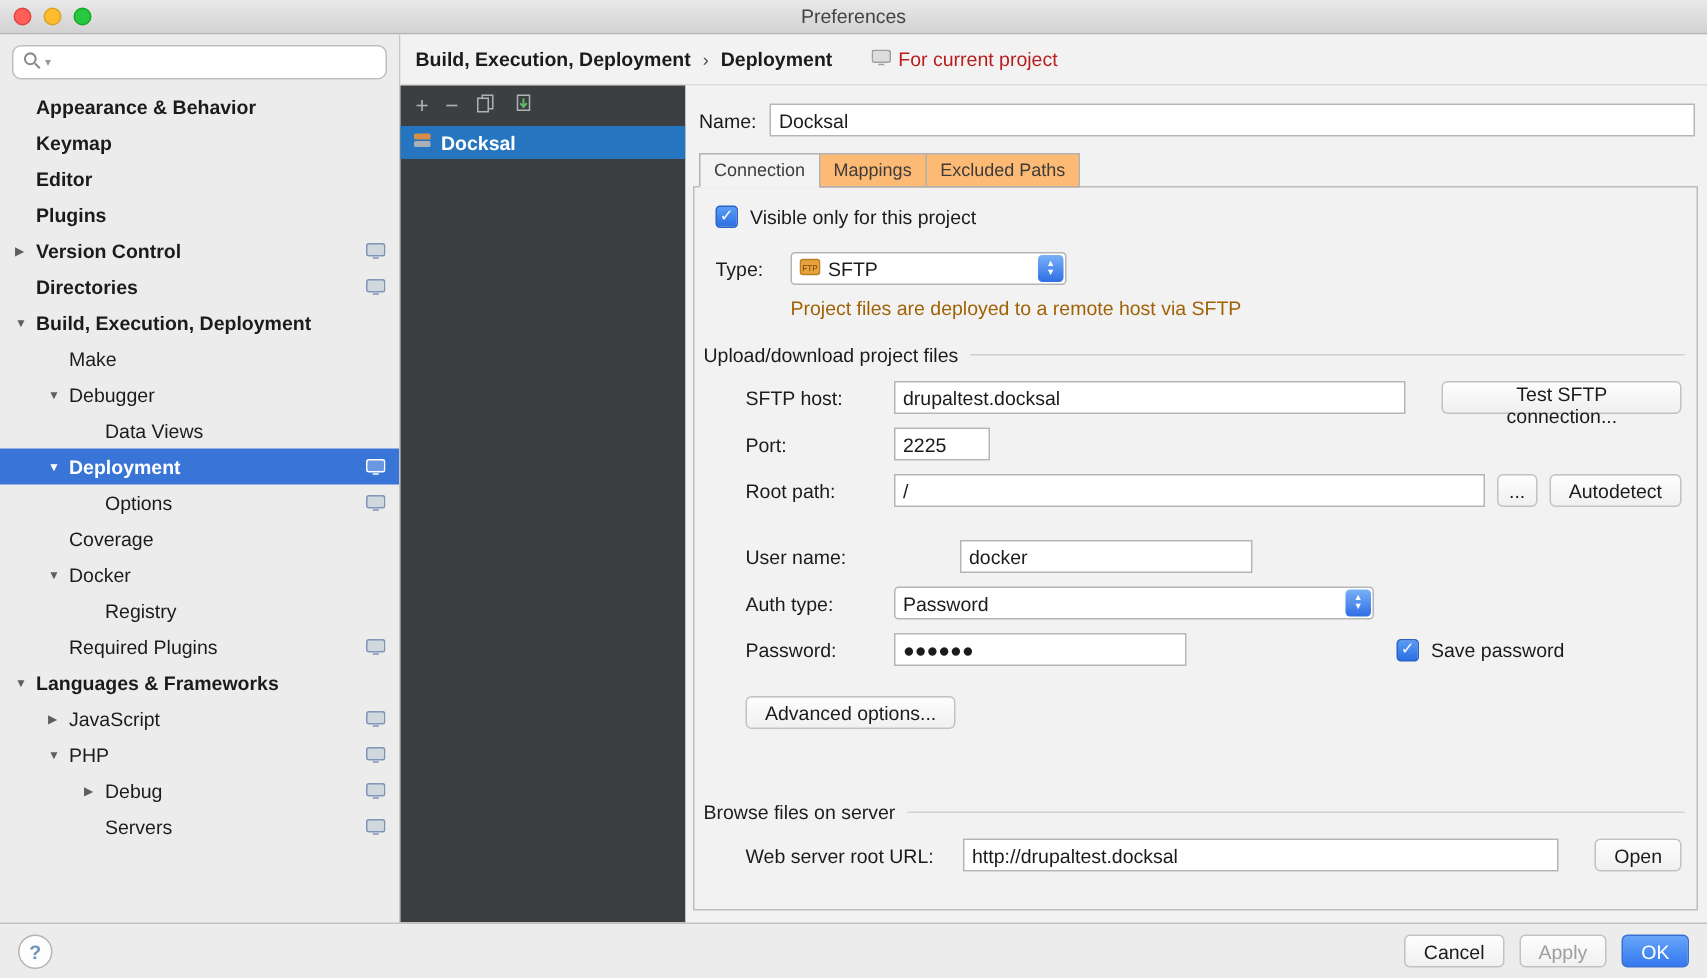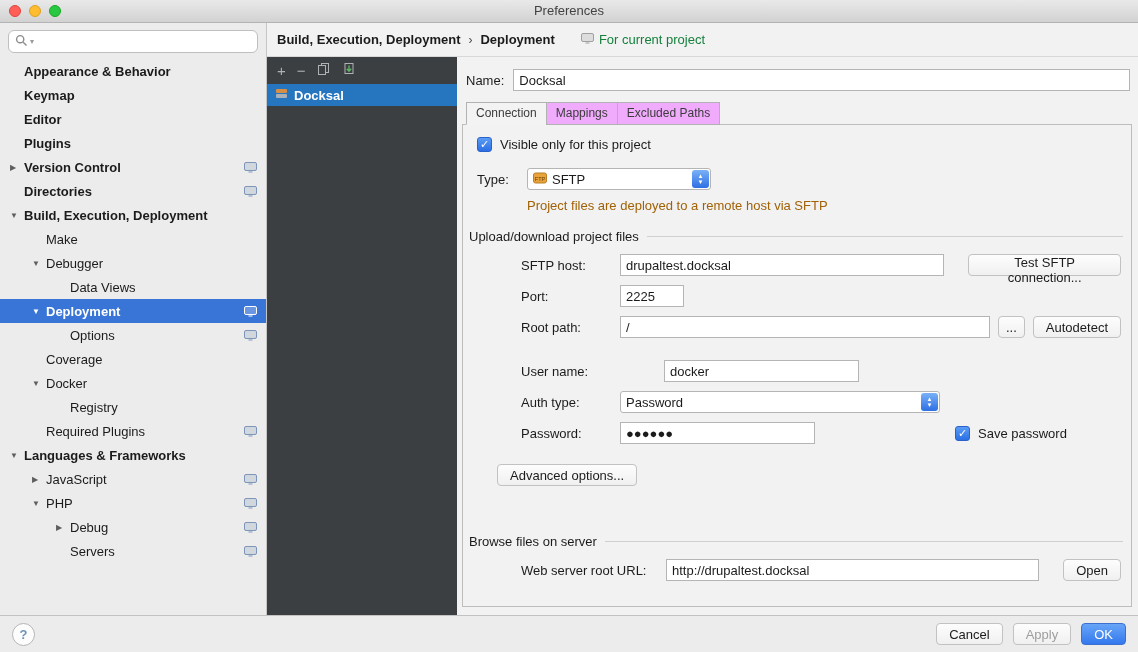--- a/index.html
+++ b/index.html
@@ -35,39 +35,39 @@
   .tree-item.selected { background:#3875d6; }
   .tree-item.selected .tree-label, .tree-item.selected .arrow { color:#fff; font-weight:bold; }
   .tree-item.selected .proj-icon { color:#fff; }
 
   
   .center { flex:1; display:flex; flex-direction:column; min-width:0; }
   .breadcrumb-row { height:34px; flex:none; display:flex; align-items:center;
     padding-left:10px; background:#f2f2f2; border-bottom:1px solid #d8d8d8; }
   .crumb { font-weight:bold; }
   .crumb-sep { margin:0 8px; color:#4a4a4a; font-size:12px; }
-  .context { margin-left:26px; color:#15803d; display:flex; align-items:flex-end; gap:5px; }
+  .context { margin-left:26px; color:#b91c1c; display:flex; align-items:flex-end; gap:5px; }
 
   .body-row { flex:1; display:flex; min-height:0; }
 
   
   .server-panel { width:190px; flex:none; background:#3c3f41; display:flex; flex-direction:column; }
   .server-toolbar { height:27px; flex:none; display:flex; align-items:center; gap:11px; padding:0 10px; }
   .tb-glyph { color:#afb1b3; font-size:15px; line-height:15px; }
   .server-item { height:22px; display:flex; align-items:center; gap:6px; padding:0 8px; }
   .server-item.selected { background:#2675bf; color:#fff; font-weight:bold; }
 
   
   .content { flex:1; background:#f2f2f2; display:flex; flex-direction:column; padding:8px 6px 0 5px; min-width:0; }
   .name-row { display:flex; align-items:center; margin:4px 2px 10px 4px; gap:9px; flex:none; }
   .ti { height:22px; border:1px solid #b5b5b5; background:#fff; padding:0 5px; font:inherit; color:#1b1b1b; }
   .name-row .ti { flex:1; }
 
   .tabs { display:flex; margin-left:4px; position:relative; top:1px; z-index:2; flex:none; }
-  .tab { border:1px solid #b2b2b2; background:#f0abfc; padding:3px 9px 4px 9px; font-size:12px; color:#3c3c3c; margin-right:-1px; }
+  .tab { border:1px solid #b2b2b2; background:#fdba74; padding:3px 9px 4px 9px; font-size:12px; color:#3c3c3c; margin-right:-1px; }
   .tab.active { background:#f3f3f3; border-bottom-color:#f3f3f3; }
 
   .tab-box { flex:1; border:1px solid #bdbdbd; background:#f2f2f2; margin-bottom:8px;
     padding:12px 6px 0 6px; overflow:hidden; }
 
   .cb { width:15px; height:15px; flex:none; border-radius:3px;
     background:linear-gradient(#5a9cf5,#2b6fe3); border:1px solid #2a62c8;
     color:#fff; display:flex; align-items:center; justify-content:center; font-size:11px; line-height:11px; }
   .chk-row { display:flex; align-items:center; gap:8px; margin:0 0 16px 8px; }
 
@@ -81,21 +81,21 @@
     align-items:center; justify-content:center; color:#fff; font-size:7px; line-height:6px; }
   .help-text { color:#a16207; margin:8px 0 16px 58px; }
 
   .section { display:flex; align-items:center; margin:0 2px 10px 0; }
   .section-label { margin-right:8px; white-space:nowrap; }
   .section-line { flex:1; height:1px; background:#d0d0d0; }
   .sec-browse { margin-top:48px; }
 
   .form-row { display:flex; align-items:center; margin:0 4px 9px 28px; }
   .f-label { flex:none; }
-  .form-row .f-label { width:99px;margin-left:24px; }
+  .form-row .f-label { width:99px; }
   .form-row.web .f-label { width:145px; }
   .gap-top { margin-top:22px;gap:44px; }
   .w-host { width:352px; } .w-port { width:64px; } .w-root { width:397px; }
   .w-user { width:195px; } .w-pass { width:195px; } .w-web { width:420px; }
   .combo-auth { width:320px; }
 
   .btn { height:22px; background:linear-gradient(#fdfdfd,#f0f0f0); border:1px solid #c2c2c2;
     border-radius:4px; padding:0 12px; font:inherit; color:#1b1b1b; }
   .btn.small { padding:0 7px; }
   .ml8 { margin-left:8px; } .ml12 { margin-left:24px; }

